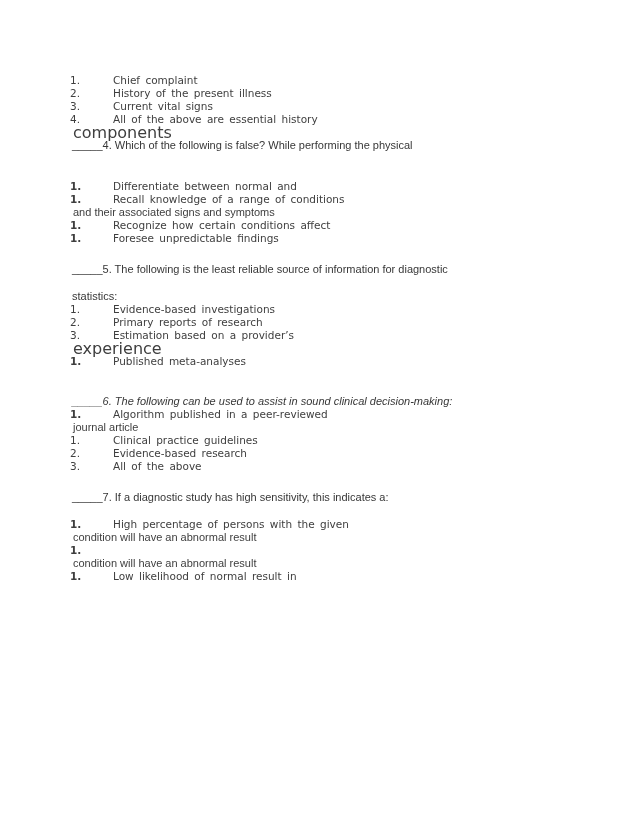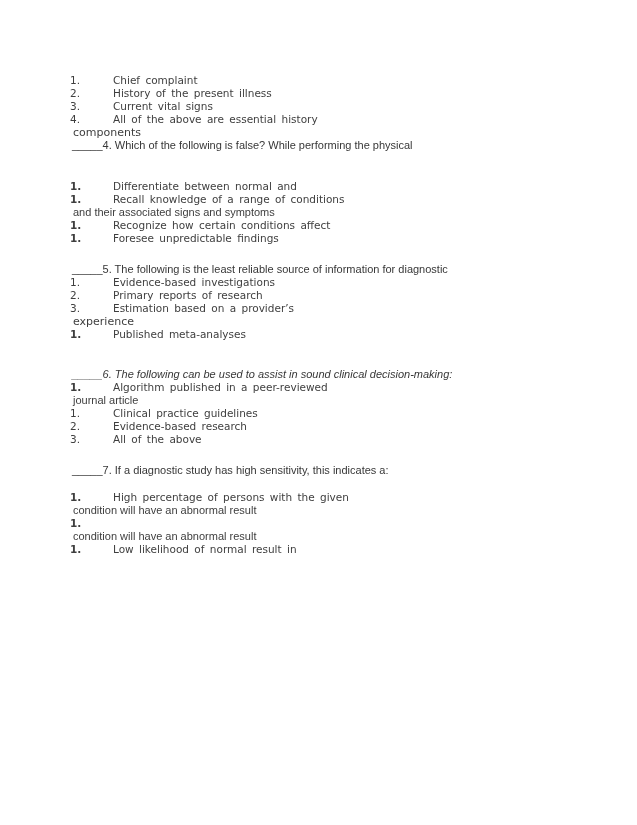--- a/index.html
+++ b/index.html
@@ -29,21 +29,21 @@
     width: 43px;
   }
   .opt .txt {
     word-spacing: 2px;
     white-space: nowrap;
   }
   .bold .num { font-weight: bold; }
   
   .wrap {
     font-family: "DejaVu Sans", sans-serif;
-    font-size: 11px;
+    font-size: 16px;
     line-height: 13px;
     color: #3e3e3e;
     padding-left: 3px;
     white-space: nowrap;
   }
   .wrap.sans {
     font-family: "Liberation Sans", sans-serif;
     font-size: 11px;
   }
   
@@ -104,20 +104,21 @@
     <span class="num">1.</span>
     <span class="txt">Recognize how certain conditions affect</span>
   </div>
 
   <div class="opt bold gap">
     <span class="num">1.</span>
     <span class="txt">Foresee unpredictable findings</span>
   </div>
 
   <div class="q gap0">_____5. The following is the least reliable source of information for diagnostic</div>
+  <div class="q gap14">statistics:</div>
 
   <div class="gap">
     <div class="opt">
       <span class="num">1.</span>
       <span class="txt">Evidence-based investigations</span>
     </div>
     <div class="opt">
       <span class="num">2.</span>
       <span class="txt">Primary reports of research</span>
     </div>

